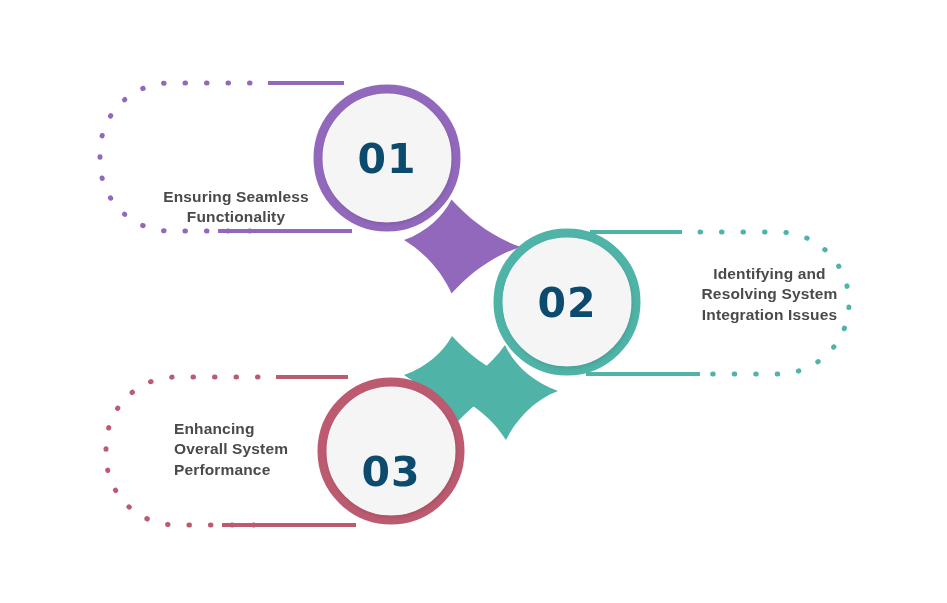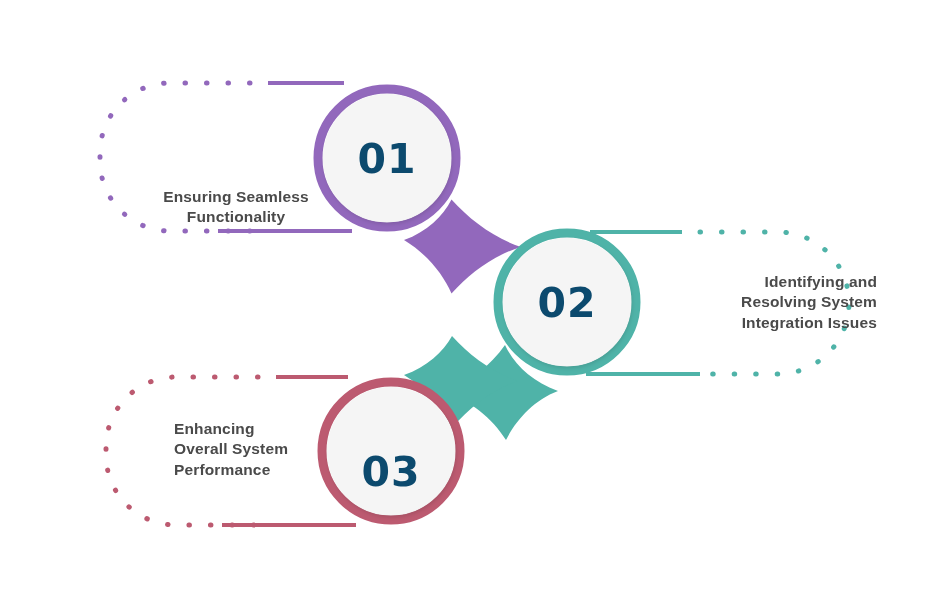--- a/index.html
+++ b/index.html
@@ -27,21 +27,21 @@
   .step-label {
     position: absolute;
     color: #4a4a4a;
     font-size: 15.5px;
     font-weight: bold;
     line-height: 1.32;
     letter-spacing: 0.15px;
     white-space: pre-line;
   }
   #label-01 { left: 131px; top: 147px; width: 210px; text-align: center; margin-top: 40px; }
-  #label-02 { left: 662px; top: 272px; width: 215px; text-align: right; }
+  #label-02 { left: 662px; top: 264px; width: 215px; text-align: center; }
   #label-03 { left: 138px; top: 419px; width: 210px; text-align: left; margin-left: 36px; }
 
   .step-number {
     position: absolute;
     color: #0c4a6e;
     font-family: "DejaVu Sans", sans-serif;
     font-weight: bold;
     font-size: 41px;
     letter-spacing: 1px;
     text-align: center;

